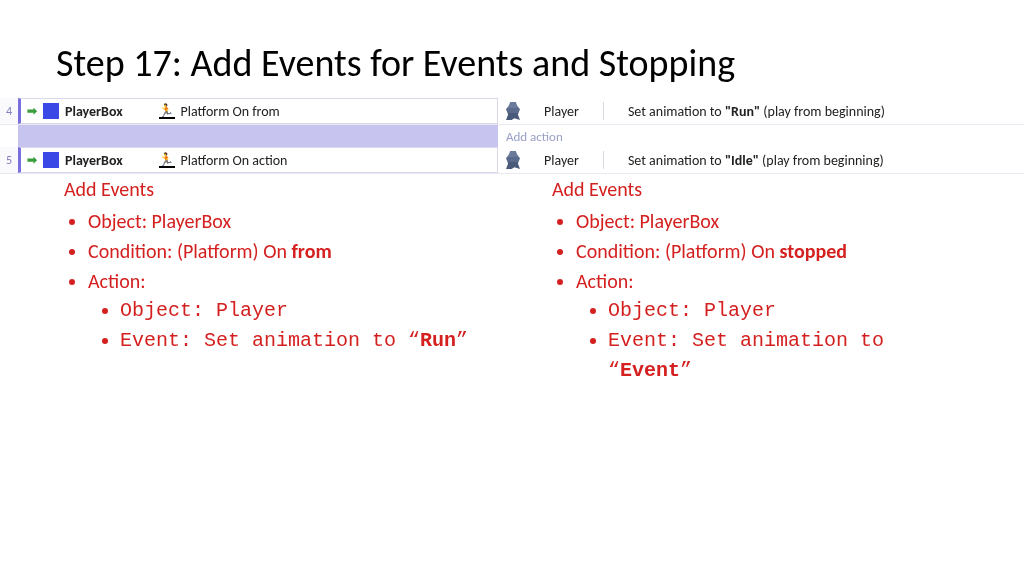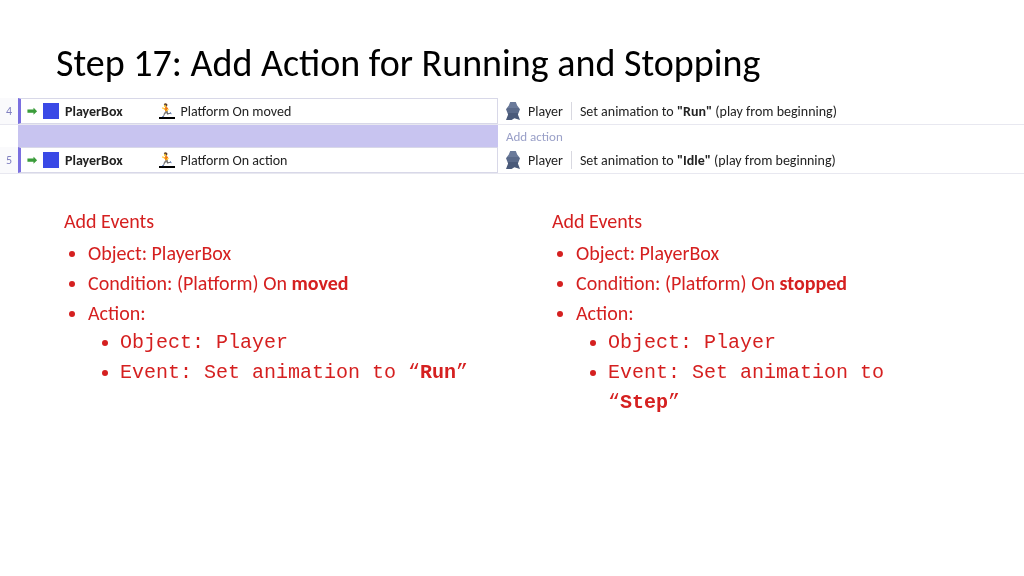--- a/index.html
+++ b/index.html
@@ -90,21 +90,21 @@
     line-height: 1;
     transform: translateY(-1px);
   }
   .action-block {
     display: flex;
     align-items: center;
     flex: 1;
     background: #fff;
     padding: 0 8px;
     height: 26px;
-    gap: 8px;
+    gap: 24px;
   }
   .player-icon {
     width: 14px; height: 18px;
     background: linear-gradient(#6a7a9a 0 35%, #5a6a8a 35% 60%, #4a5a7a 60% 100%);
     clip-path: polygon(30% 0, 70% 0, 80% 20%, 100% 40%, 85% 70%, 100% 100%, 60% 90%, 40% 100%, 0 100%, 15% 70%, 0 40%, 20% 20%);
     flex-shrink: 0;
   }
   .action-sep {
     width: 1px; height: 18px;
     background: #d8d8e0;
@@ -124,52 +124,51 @@
     flex: 1;
     color: #9aa0c8;
     font-size: 13px;
     padding: 2px 8px;
     display: flex;
     align-items: center;
   }
   .notes {
     display: flex;
     gap: 80px;
-    margin-top: 32px;
     padding: 0 8px;
   }
   .note-col {
     flex: 1;
     color: #d52020;
     font-size: 20px;
     line-height: 1.5;
   }
   .note-title { margin-bottom: 2px; }
   .note-col ul { list-style: disc; padding-left: 24px; }
   .note-col ul ul { list-style: disc; padding-left: 32px; font-family: Liberation Mono, monospace; }
   .bold { font-weight: 700; }
 </style>
 </head>
 <body>
 
-<h1>Step 17: Add Action for Running and Stopping</h1>
+<h1>Step 17: Add Events for Events and Stopping</h1>
 
 <div class="events-table">
 
   <div class="event-row">
     <div class="row-num">4</div>
     <div class="cond-block">
       <div class="cond-inner">
         <span class="arrow-icon">➡</span>
         <span class="obj-icon"></span>
         <span class="obj-label">PlayerBox</span>
         <span class="plat-icon">
             <span class="plat-runner">🏃</span>
           </span>
-        <span>Platform On moved</span>
+        <span>Platform On from</span>
       </div>
     </div>
     <div class="action-block">
       <span class="player-icon"></span>
       <span>Player</span>
       <span class="action-sep"></span>
       <span>
         <span>Set animation to </span><span class="bold">"Run"</span><span> (play from beginning)</span>
       </span>
     </div>
@@ -204,35 +203,35 @@
     </div>
   </div>
 
 </div>
 
 <div class="notes">
   <div class="note-col">
     <div class="note-title">Add Events</div>
     <ul>
       <li>Object: PlayerBox</li>
-      <li><span>Condition: (Platform) On </span><span class="bold">moved</span></li>
+      <li><span>Condition: (Platform) On </span><span class="bold">from</span></li>
       <li><span>Action:</span>
         <ul>
           <li>Object: Player</li>
           <li><span>Event: Set animation to “</span><span class="bold">Run</span><span>”</span></li>
         </ul>
       </li>
     </ul>
   </div>
   <div class="note-col">
     <div class="note-title">Add Events</div>
     <ul>
       <li>Object: PlayerBox</li>
       <li><span>Condition: (Platform) On </span><span class="bold">stopped</span></li>
       <li><span>Action:</span>
         <ul>
           <li>Object: Player</li>
-          <li><span>Event: Set animation to “</span><span class="bold">Step</span><span>”</span></li>
+          <li><span>Event: Set animation to “</span><span class="bold">Event</span><span>”</span></li>
         </ul>
       </li>
     </ul>
   </div>
 </div>
 
 </body></html>

